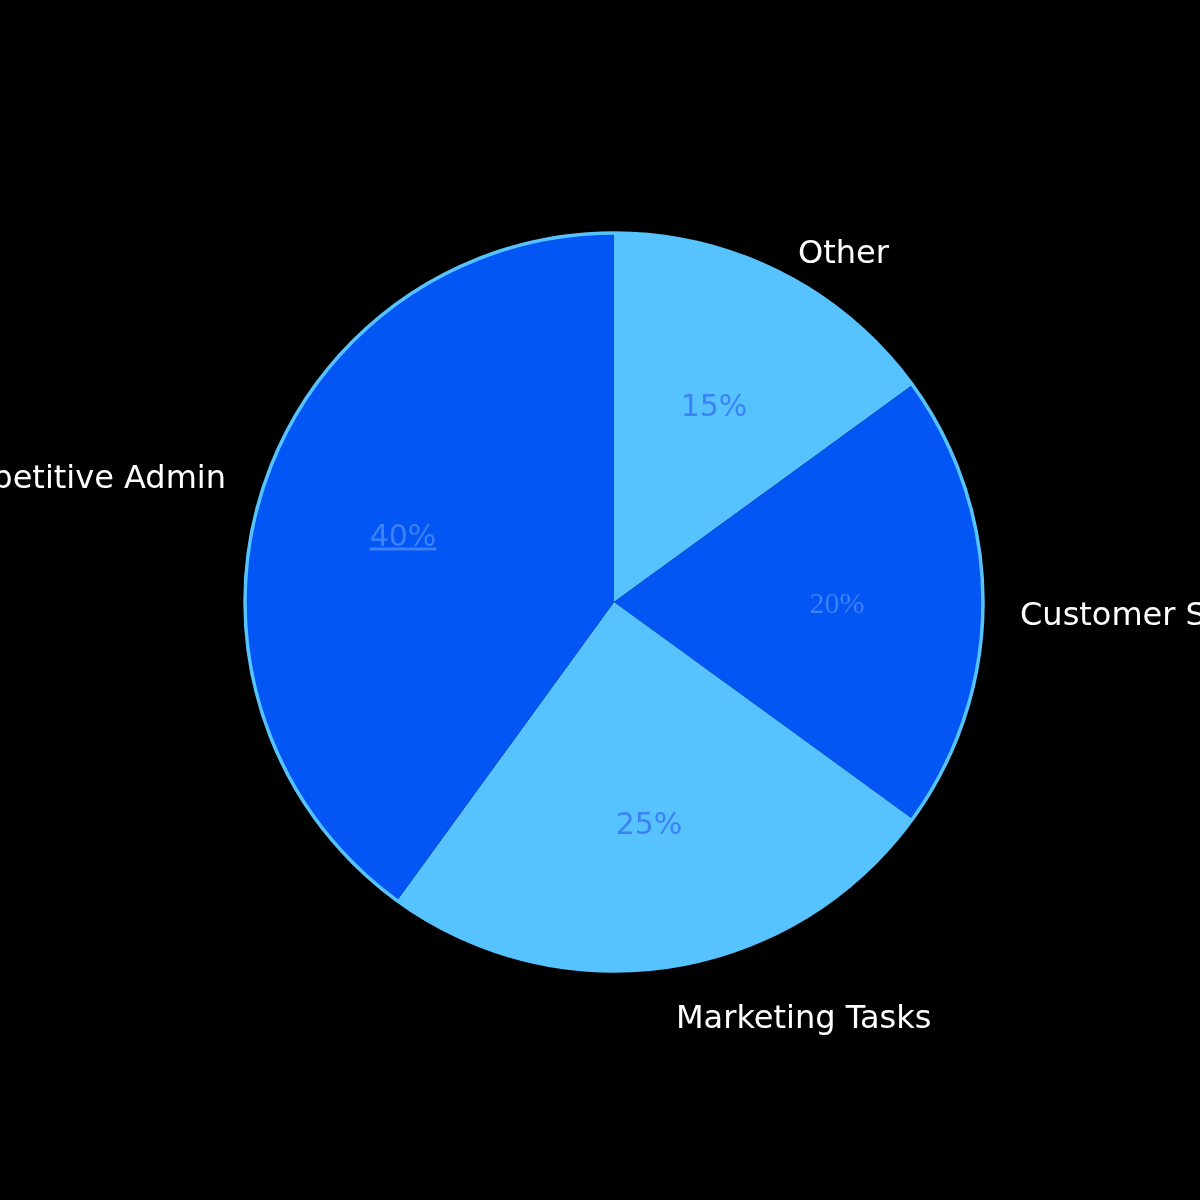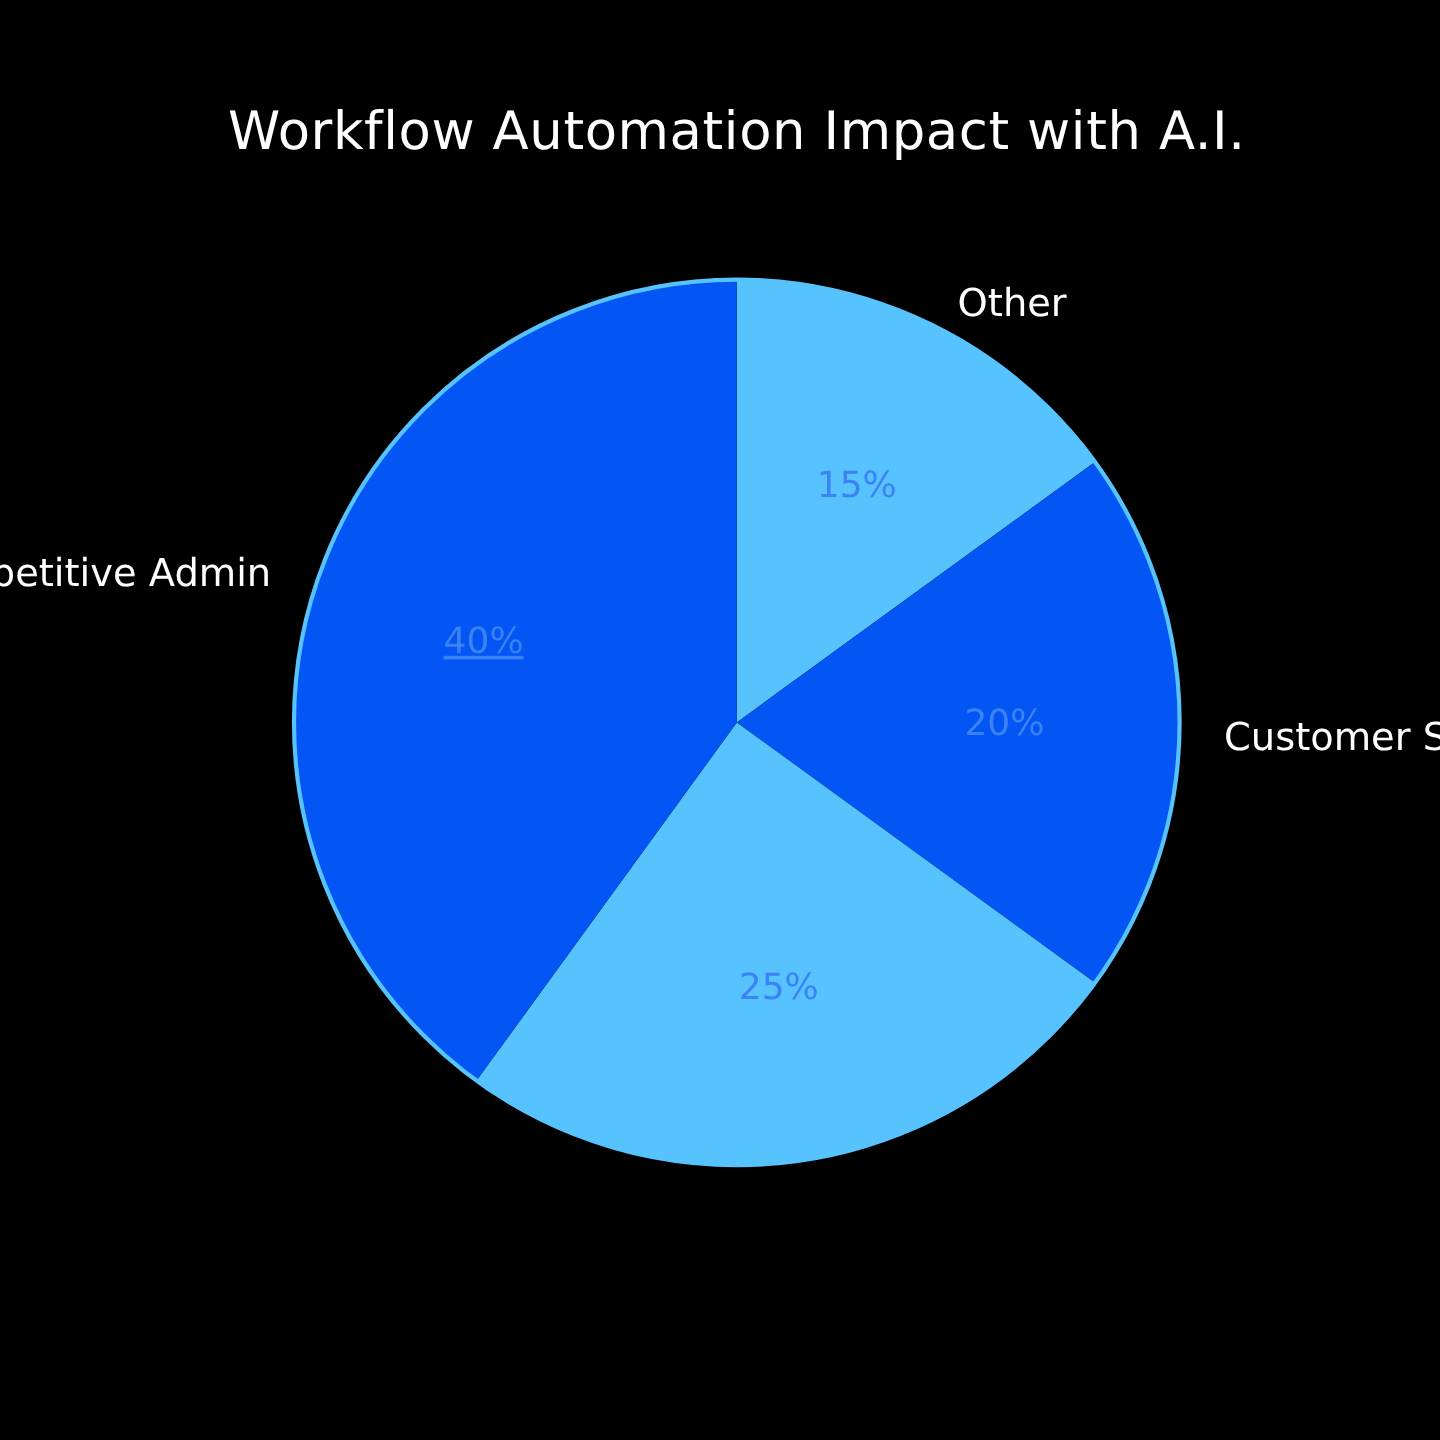--- a/index.html
+++ b/index.html
@@ -45,42 +45,42 @@
     font-size: 32px;
     white-space: nowrap;
   }
   .slice-label.anchor-left { transform: translateY(-50%); margin-top: 12px; }
   .slice-label.anchor-right { transform: translateY(-50%); text-align: right; }
   #label-other          { left: 798px;  top: 240px; }
   #label-customer       { left: 1020px; top: 602px; }
   #label-marketing      { left: 676px;  top: 1005px; }
   #label-admin          { right: 974px; top: 477px; }
   #pct-other            { left: 714px;  top: 405px; }
-  #pct-customer         { left: 837px;  top: 603px; }
+  #pct-customer         { left: 837px;  top: 603px; font-family: Liberation Serif, serif; }
   #pct-marketing        { left: 649px;  top: 823px; }
   #pct-admin            { left: 403px;  top: 535px; text-decoration: underline; }
 </style>
 </head>
 <body>
 
 <div class="stage">
 
-  <div class="chart-title">Workflow Automation Impact with A.I.</div>
 
   <svg class="pie" width="1200" height="1200" viewBox="0 0 1200 1200">
 
     <path d="M614,602 L614,233 A369,369 0 0 1 912.5,385.1 Z" fill="#57c3fe"></path>
     <path d="M614,602 L912.5,385.1 A369,369 0 0 1 912.5,818.9 Z" fill="#0355f4"></path>
     <path d="M614,602 L912.5,818.9 A369,369 0 0 1 397.1,900.5 Z" fill="#57c3fe"></path>
     <path d="M614,602 L397.1,900.5 A369,369 0 0 1 614,233 Z" fill="#0355f4"></path>
     <circle cx="614" cy="602" r="369" fill="none" stroke-width="3.5" stroke="#57c3fe"></circle>
   </svg>
 
   <div id="pct-other" class="pct-label">15%</div>
   <div id="pct-customer" class="pct-label">20%</div>
   <div id="pct-marketing" class="pct-label">25%</div>
   <div id="pct-admin" class="pct-label">40%</div>
 
   <div id="label-other" class="slice-label anchor-left">Other</div>
   <div id="label-customer" class="slice-label anchor-left">Customer Service</div>
+  <div id="label-marketing" class="slice-label anchor-left">Marketing Tasks</div>
   <div id="label-admin" class="slice-label anchor-right">Repetitive Admin</div>
 
 </div>
 
 </body></html>

